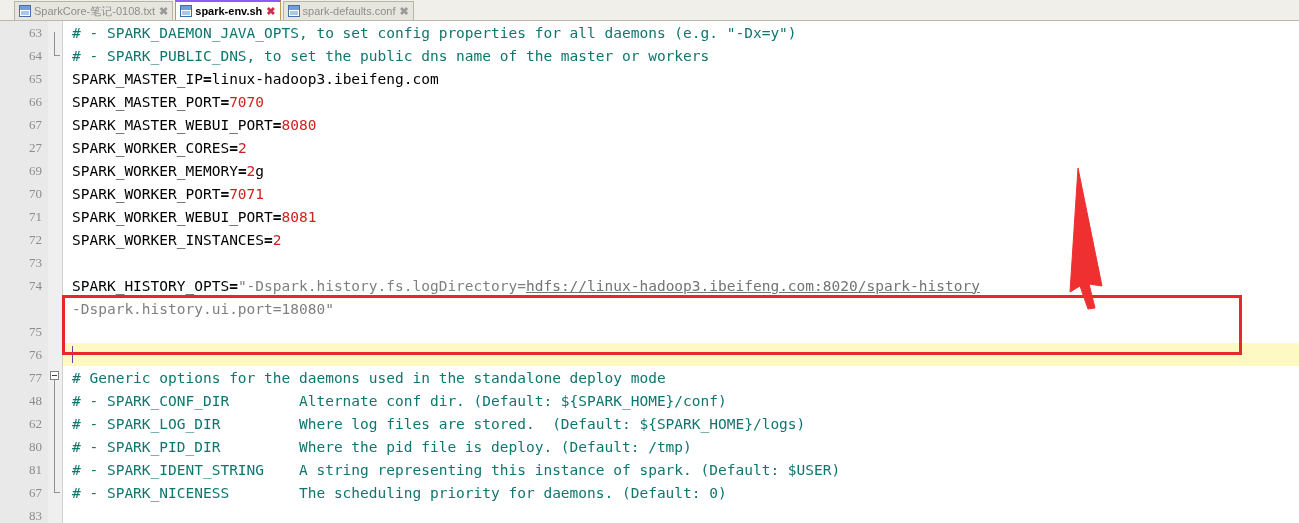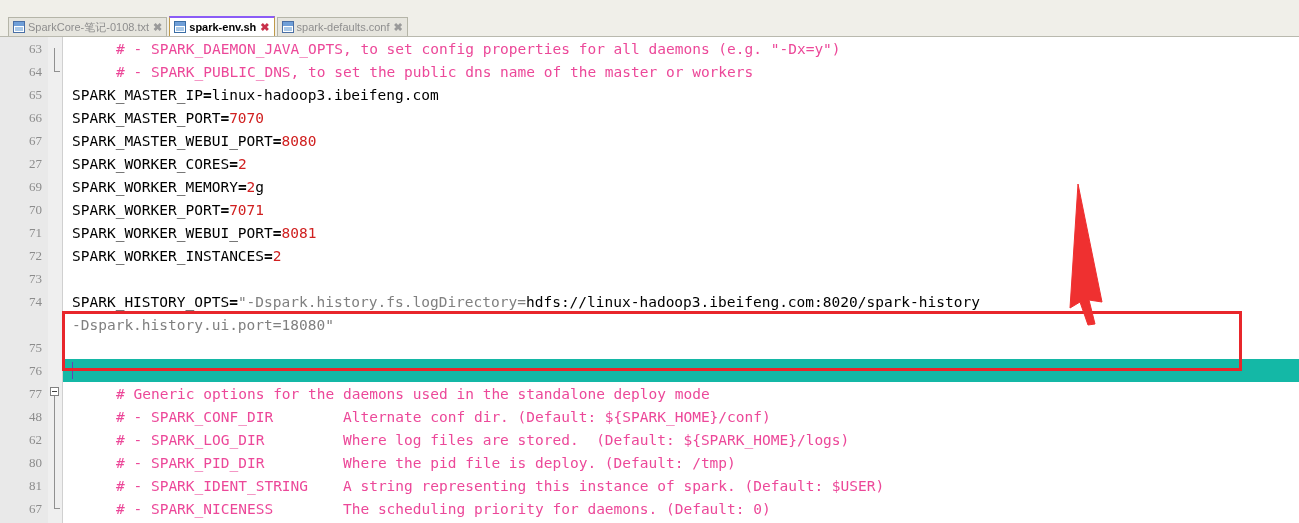--- a/index.html
+++ b/index.html
@@ -9,26 +9,26 @@
   }
   body {
     width: 1299px;
     height: 523px;
     overflow: hidden;
     font-family: "Liberation Sans", sans-serif;
   }
 
   
   .tabbar {
-    height: 37px;
+    height: 21px;
     background: #f0efe9;
     border-bottom: 1px solid #b9b9ae;
     display: flex;
     align-items: flex-end;
-    padding-left: 8px;
+    padding-left: 14px;
     box-sizing: border-box;
     position: relative;
   }
   .tab {
     height: 19px;
     display: flex;
     align-items: center;
     gap: 3px;
     padding: 0 3px 0 4px;
     margin-right: 2px;
@@ -100,21 +100,21 @@
     left: 0; top: 0; right: 0; bottom: 0;
     font-family: "DejaVu Sans Mono", monospace;
     font-size: 14.5px;
   }
   .row {
     height: 23px;
     display: flex;
     align-items: center;
     position: relative;
   }
-  .row.current { background: #14b8a6; }
+  .row.current { background: #fef9c3; }
   .gutter {
     width: 48px;
     flex: 0 0 48px;
     height: 100%;
     background: #e9e9e9;
     color: #8c8c8c;
     font-size: 13px;
     text-align: right;
     padding-right: 6px;
     box-sizing: border-box;
@@ -182,25 +182,25 @@
     content: "";
     position: absolute;
     left: 1px;
     top: 3px;
     width: 5px;
     height: 1px;
     background: #404040;
   }
 
   
-  .cm { color: #ec4899; margin-left: 44px; }
+  .cm { color: #0f766e; }
   .op { color: #000000; font-weight: bold; }
   .num { color: #d02020; }
   .str { color: #808080; }
-  .lnk { color: #000000; }
+  .lnk { color: #737373; text-decoration: underline; }
 
   .cursor {
     display: inline-block;
     width: 1px;
     height: 17px;
     background: #6a3fb5;
     vertical-align: middle;
   }
 
   

